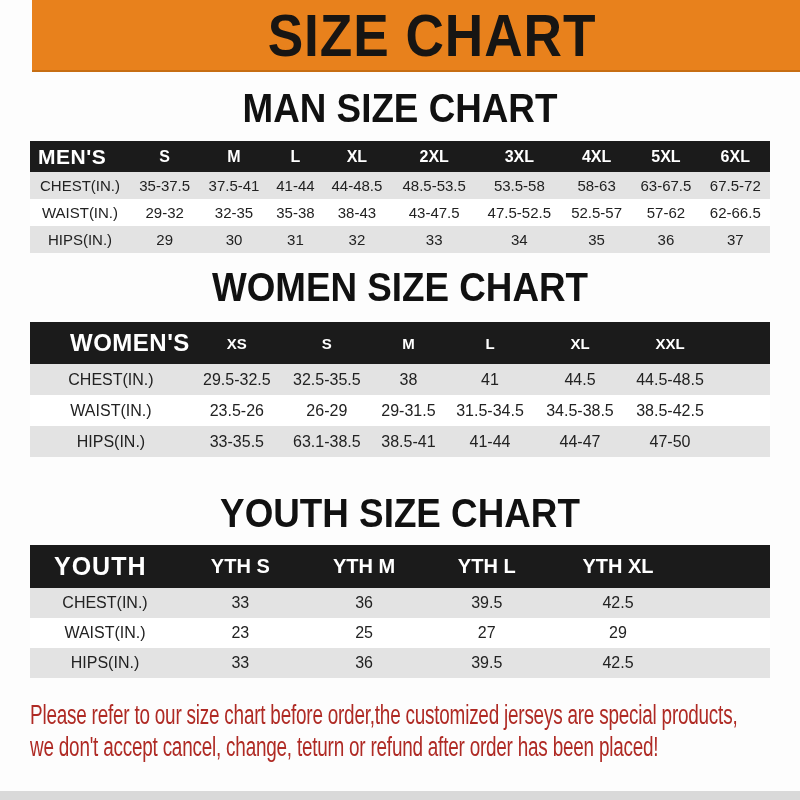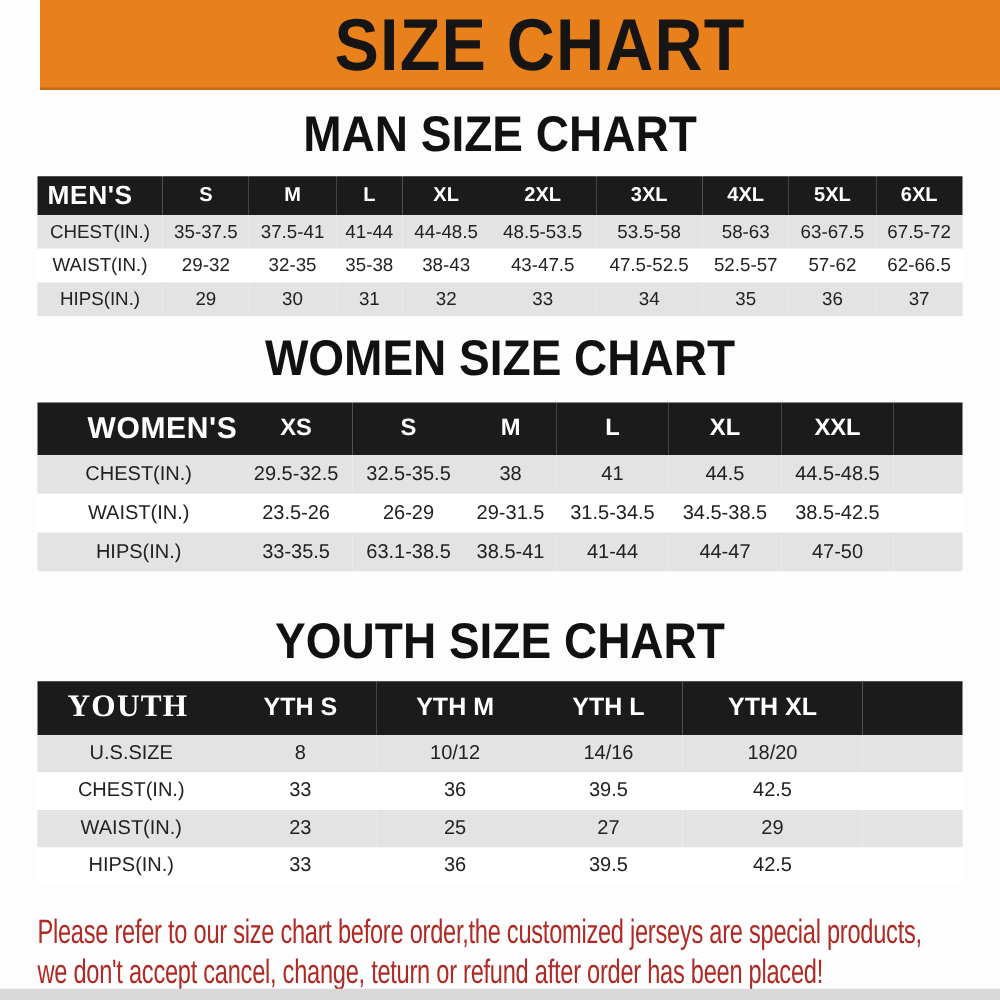--- a/index.html
+++ b/index.html
@@ -64,27 +64,27 @@
   .size-table tbody tr:nth-child(odd){background:var(--row-alt-bg);}
   .size-table tbody tr:nth-child(even){background:var(--row-bg);}
   .size-table th.spacer{padding:0;}
   
   .men thead tr{height:31px;}
   .men thead th{font-size:16px;}
   .men thead th.corner{font-size:21px;width:100px;padding-left:8px;letter-spacing:0.5px;}
   .men tbody tr{height:27px;font-size:15px;}
   
   .women thead tr{height:42px;}
-  .women thead th{font-size:19px;}
+  .women thead th{font-size:15px;}
   .women thead th.corner{font-size:24px;width:150px;padding-left:40px;letter-spacing:0.5px;}
   .women tbody tr{height:31px;font-size:16px;}
   
   .youth thead tr{height:43px;}
   .youth thead th{font-size:20px;}
-  .youth thead th.corner{font-size:25px;width:150px;padding-left:24px;letter-spacing:1px;font-family:Liberation Serif, serif;}
+  .youth thead th.corner{font-size:25px;width:150px;padding-left:24px;letter-spacing:1px;}
   .youth tbody tr{height:30px;font-size:16px;}
   
   .footer{
     margin:21px 0 0 30px;
     color:var(--footer-text);
   }
   .footer-line{
     font-size:27px;line-height:32px;font-weight:500;
     letter-spacing:-0.3px;
     transform:scaleX(0.70);transform-origin:left center;
@@ -218,28 +218,20 @@
           <th class="corner">YOUTH</th>
           <th>YTH S</th>
           <th>YTH M</th>
           <th>YTH L</th>
           <th>YTH XL</th>
           <th class="spacer" style="width: 80px;"></th>
         </tr>
       </thead>
       <tbody>
         <tr>
-          <td>U.S.SIZE</td>
-          <td>8</td>
-          <td>10/12</td>
-          <td>14/16</td>
-          <td>18/20</td>
-          <td class="spacer"></td>
-        </tr>
-        <tr>
           <td>CHEST(IN.)</td>
           <td>33</td>
           <td>36</td>
           <td>39.5</td>
           <td>42.5</td>
           <td class="spacer"></td>
         </tr>
         <tr>
           <td>WAIST(IN.)</td>
           <td>23</td>

